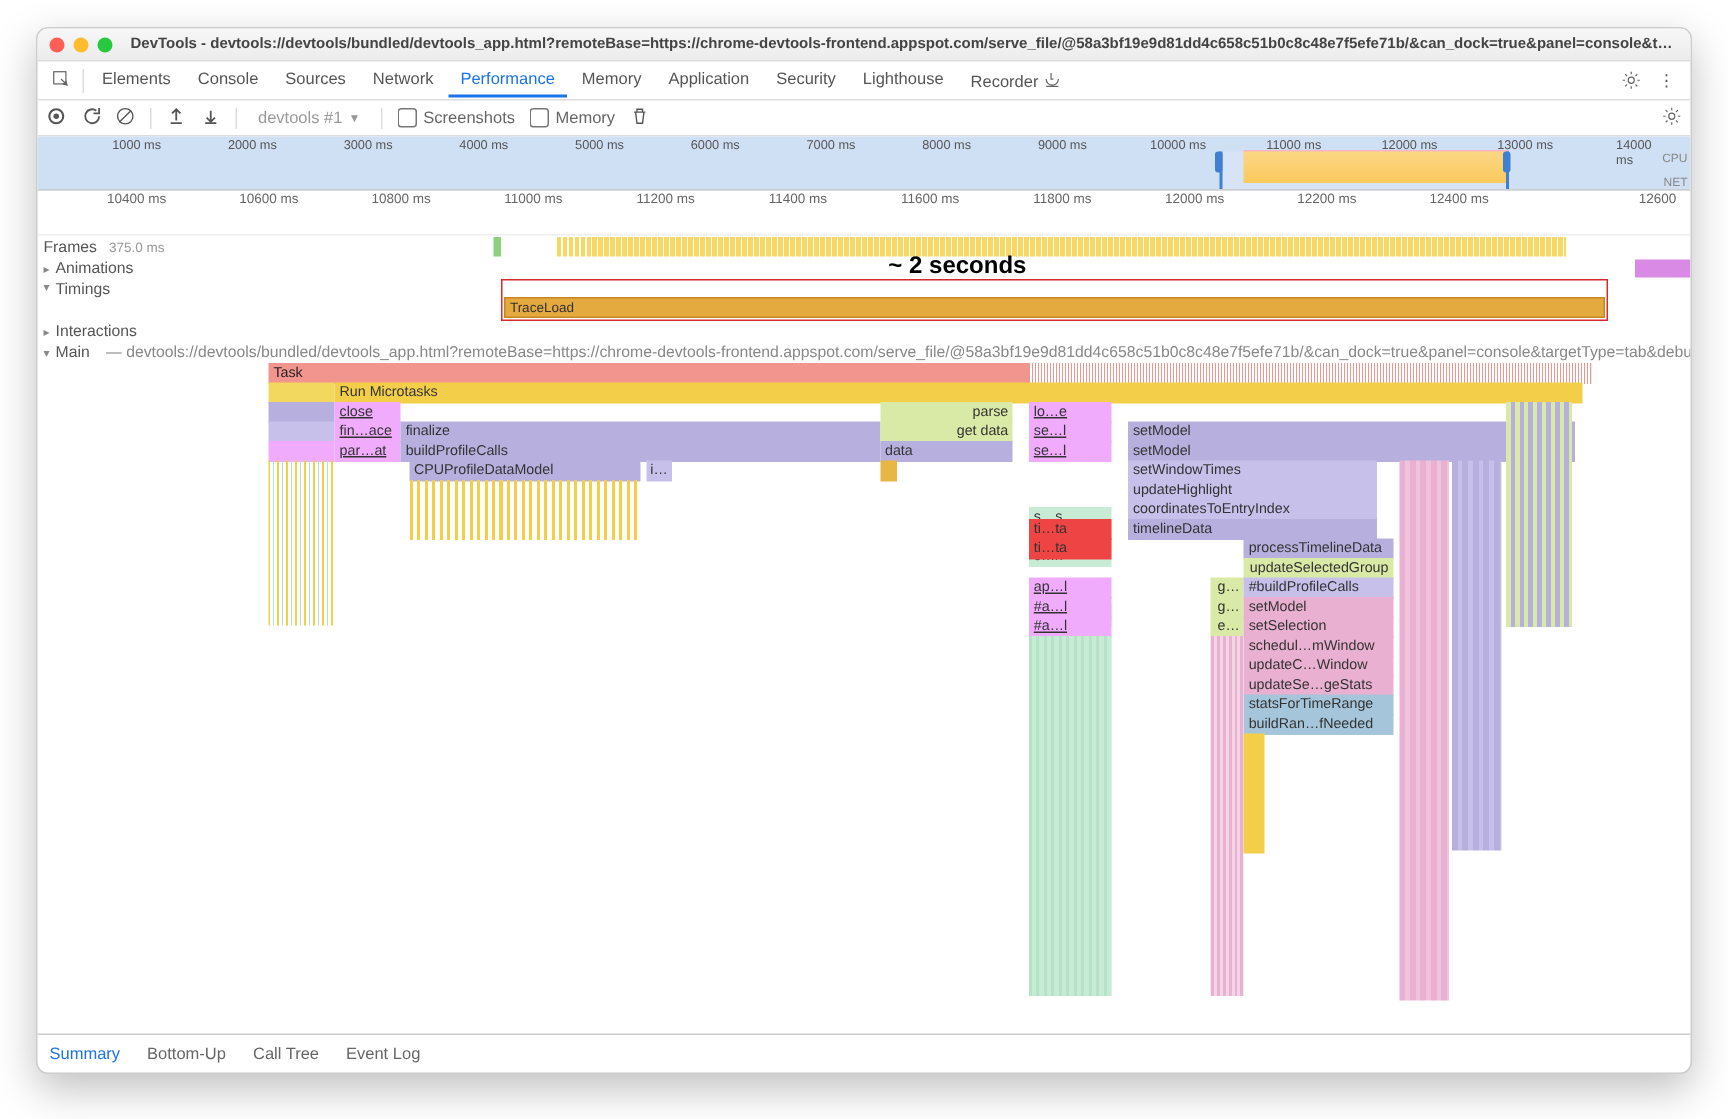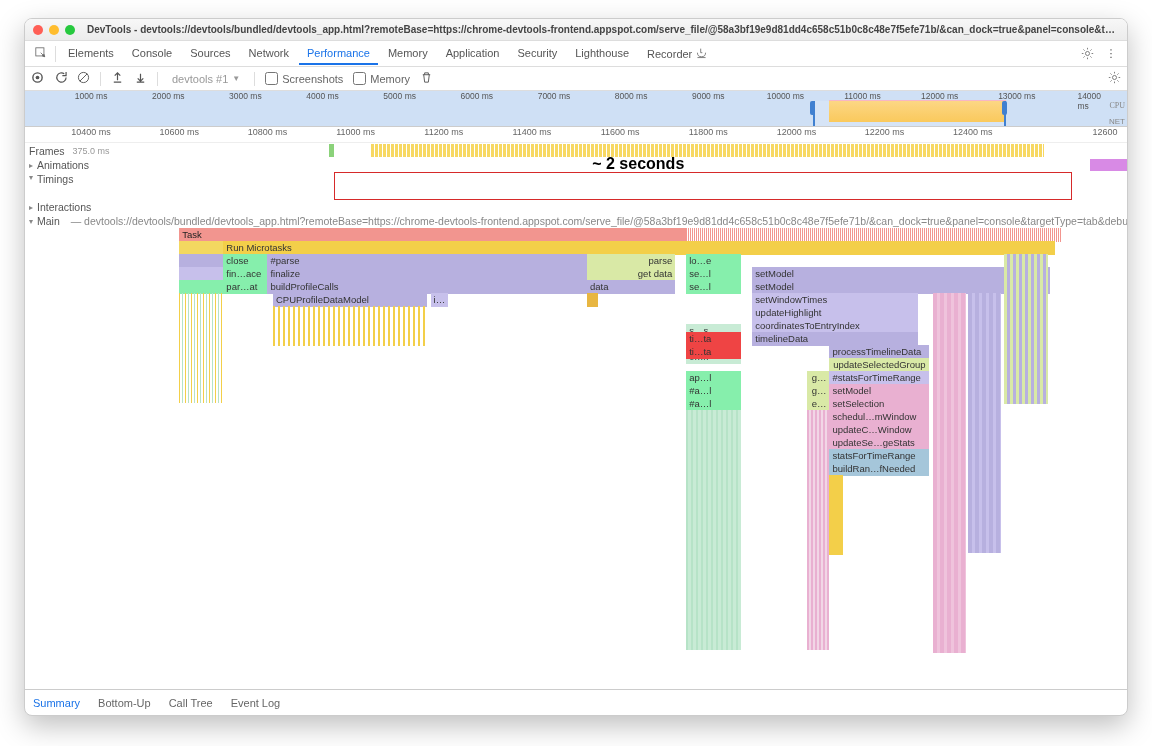--- a/index.html
+++ b/index.html
@@ -16,27 +16,27 @@
   .tab.active { color: #1a73e8; border-bottom: 2px solid #1a73e8; }
   .spacer { flex: 1; }
   .toolbar2 { height: 24px; border-bottom: 1px solid #ddd; display: flex; align-items: center; padding: 0 6px; gap: 10px; color: #555; }
   .toolbar2 .sep { width: 1px; height: 14px; background: #ddd; }
   .dropdown { display: flex; align-items: center; gap: 4px; color: #999; padding: 0 4px; }
   .checkbox-label { display: flex; align-items: center; gap: 4px; color: #666; }
   .checkbox-label input { margin: 0; }
   .overview { height: 36px; background: #cfe0f5; position: relative; border-bottom: 1px solid #ccc; }
   .overview-labels { position: absolute; top: 0; left: 0; right: 0; height: 10px; font-size: 8.5px; color: #555; }
   .overview-labels span { position: absolute; top: 0; transform: translateX(-50%); }
-  .ov-cpu-label { position: absolute; right: 2px; top: 10px; font-size: 8px; color: #888; font-family: Liberation Serif, serif; }
+  .ov-cpu-label { position: absolute; right: 2px; top: 10px; font-size: 8px; color: #888; }
   .ov-net-label { position: absolute; right: 2px; bottom: 0; font-size: 8px; color: #888; padding-left: 20px; }
   .ov-sel { position: absolute; top: 10px; bottom: 0; background: rgba(255,255,255,.15); border-left: 2px solid #4080d0; border-right: 2px solid #4080d0; }
   .ov-highlight { position: absolute; top: 10px; bottom: 4px; background: linear-gradient(#fcd070,#fac040); }
   .ov-pink { position: absolute; top: 9px; height: 4px; background: #f7b6c5; }
   .ov-handle { position: absolute; top: 10px; width: 5px; height: 14px; background: #4080d0; border-radius: 2px; }
-  .timeruler { height: 16px; border-bottom: 1px solid #eee; position: relative; font-size: 9px; color: #666; }
+  .timeruler { height: 30px; border-bottom: 1px solid #eee; position: relative; font-size: 9px; color: #666; }
   .timeruler span { position: absolute; top: 0; transform: translateX(-50%); }
   .tracks { flex: 1; overflow: hidden; display: flex; flex-direction: column; }
   .track-row { display: flex; min-height: 14px; border-bottom: 0px solid #f4f4f4; }
   .track-label { width: 180px; flex-shrink: 0; padding: 1px 4px; color: #555; display: flex; align-items: center; gap: 4px; font-size: 10.5px; border-right: 0px solid #eee; }
   .track-label .tri { font-size: 8px; color: #888; }
   .track-label .sub { color: #999; font-size: 9px; margin-left: 4px; }
   .track-content { flex: 1; position: relative; }
   .frame-stripe { position: absolute; top: 1px; bottom: 1px; background: #f7d862; }
   .frame-green { background: #8bd27a; }
   .timings-bar { position: absolute; top: 2px; bottom: 2px; background: #e4a93f; border: 1px solid #c58820; display: flex; align-items: center; padding: 0 3px; font-size: 9px; color: #333; }
@@ -44,21 +44,21 @@
   .tilde-label { position: absolute; font-weight: 700; font-size: 16px; color: #000; }
   .ls-tick { position: absolute; top: 2px; bottom: 2px; width: 2px; background: #c48def; }
   .flame { flex: 1; overflow: auto; background: #fff; }
   .flame-inner { position: relative; min-height: 430px; }
   .seg { position: absolute; height: 14px; font-size: 9.5px; line-height: 13px; padding: 0 3px; overflow: hidden; white-space: nowrap; border: 0; }
   .task    { background: #f2958f; color: #222; }
   .yellow  { background: #f3cf49; color: #333; }
   .yellow2 { background: #f3d860; color: #333; }
   .purple  { background: #b7b0df; color: #333; }
   .purplel { background: #c7c0eb; color: #333; }
-  .mint    { background: #86efac; color: #333; }
+  .mint    { background: #f0abfc; color: #333; text-decoration: underline; }
   .mint2   { background: #c8ebd5; color: #333; margin-top: 31px; }
   .mintd   { background: #ef4444; color: #333; }
   .lime    { background: #d9e9a6; color: #333; text-align: right; }
   .pink    { background: #e9b0d1; color: #333; }
   .blue    { background: #a5c6da; color: #333; }
   .yellowd { background: #e8b642; }
   .hatch   { background: repeating-linear-gradient(90deg,#f2958f 0 1px,#fff 1px 2px); }
   .bottomtabs { height: 26px; border-top: 1px solid #ccc; display: flex; align-items: center; padding: 0 8px; gap: 18px; font-size: 11px; }
   .btab { color: #666; cursor: pointer; }
   .btab.active { color: #1a73e8; }
@@ -217,20 +217,23 @@
       </div>
     </div>
 
     <div class="track-row" style="height:28px">
       <div class="track-label" style="align-items:flex-start">
           <span class="tri">▾</span>
           <span>Timings</span>
         </div>
       <div class="track-content">
         <div class="timings-outline" style="left:14%;right:6%"></div>
+        <div class="timings-bar" style="left:14.2%;right:6.2%;top:12px;bottom:2px">
+            <span>TraceLoad</span>
+          </div>
       </div>
     </div>
 
     <div class="track-row" style="height:14px">
       <div class="track-label">
           <span class="tri">▸</span>
           <span>Interactions</span>
         </div>
       <div class="track-content"></div>
     </div>
@@ -249,21 +252,20 @@
         <div class="seg hatch" style="left:60%;width:34%;top:0"></div>
 
         <div class="seg yellow" style="left:18%;width:75.5%;top:13px">Run Microtasks</div>
 
         <div class="seg yellow2" style="left:14%;width:4%;top:13px"></div>
         <div class="seg purple" style="left:14%;width:4%;top:26px"></div>
         <div class="seg purplel" style="left:14%;width:4%;top:39px"></div>
         <div class="seg mint" style="left:14%;width:4%;top:52px"></div>
 
         <div class="seg mint" style="left:18%;width:4%;top:26px">close</div>
-        <div class="seg purple" style="left:22%;width:29%;top:26px">#parse</div>
         <div class="seg mint" style="left:18%;width:4%;top:39px">fin…ace</div>
         <div class="seg purple" style="left:22%;width:29%;top:39px">finalize</div>
         <div class="seg mint" style="left:18%;width:4%;top:52px">par…at</div>
         <div class="seg purple" style="left:22%;width:29%;top:52px">buildProfileCalls</div>
         <div class="seg purple" style="left:22.5%;width:14%;top:65px">CPUProfileDataModel</div>
         <div class="seg purplel" style="left:36.8%;width:1.6%;top:65px">i…</div>
 
         <div class="seg lime" style="left:51%;width:8%;top:26px">parse</div>
         <div class="seg lime" style="left:51%;width:8%;top:39px">get data</div>
         <div class="seg purple" style="left:51%;width:8%;top:52px">data</div>
@@ -287,21 +289,21 @@
         <div class="seg purple" style="left:66%;width:27%;top:39px">setModel</div>
         <div class="seg purple" style="left:66%;width:27%;top:52px">setModel</div>
         <div class="seg purplel" style="left:66%;width:15%;top:65px">setWindowTimes</div>
         <div class="seg purplel" style="left:66%;width:15%;top:78px">updateHighlight</div>
         <div class="seg purplel" style="left:66%;width:15%;top:91px">coordinatesToEntryIndex</div>
         <div class="seg purple" style="left:66%;width:15%;top:104px">timelineData</div>
 
         <div class="seg purple" style="left:73%;width:9%;top:117px">processTimelineData</div>
         <div class="seg lime" style="left:73%;width:9%;top:130px">updateSelectedGroup</div>
         <div class="seg lime" style="left:71%;width:2%;top:143px">g…</div>
-        <div class="seg purplel" style="left:73%;width:9%;top:143px">#statsForTimeRange</div>
+        <div class="seg purplel" style="left:73%;width:9%;top:143px">#buildProfileCalls</div>
         <div class="seg lime" style="left:71%;width:2%;top:156px">g…</div>
         <div class="seg pink" style="left:73%;width:9%;top:156px">setModel</div>
         <div class="seg lime" style="left:71%;width:2%;top:169px">e…</div>
         <div class="seg pink" style="left:73%;width:9%;top:169px">setSelection</div>
         <div class="seg pink" style="left:73%;width:9%;top:182px">schedul…mWindow</div>
         <div class="seg pink" style="left:73%;width:9%;top:195px">updateC…Window</div>
         <div class="seg pink" style="left:73%;width:9%;top:208px">updateSe…geStats</div>
         <div class="seg blue" style="left:73%;width:9%;top:221px">statsForTimeRange</div>
         <div class="seg blue" style="left:73%;width:9%;top:234px">buildRan…fNeeded</div>
 

